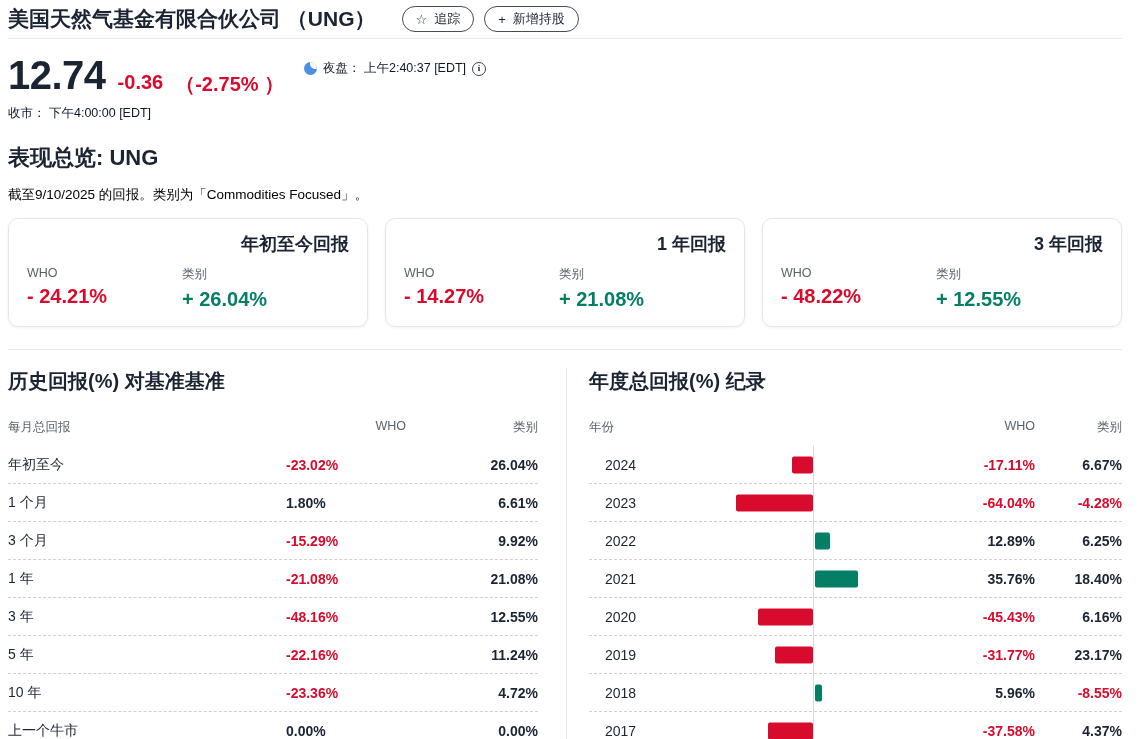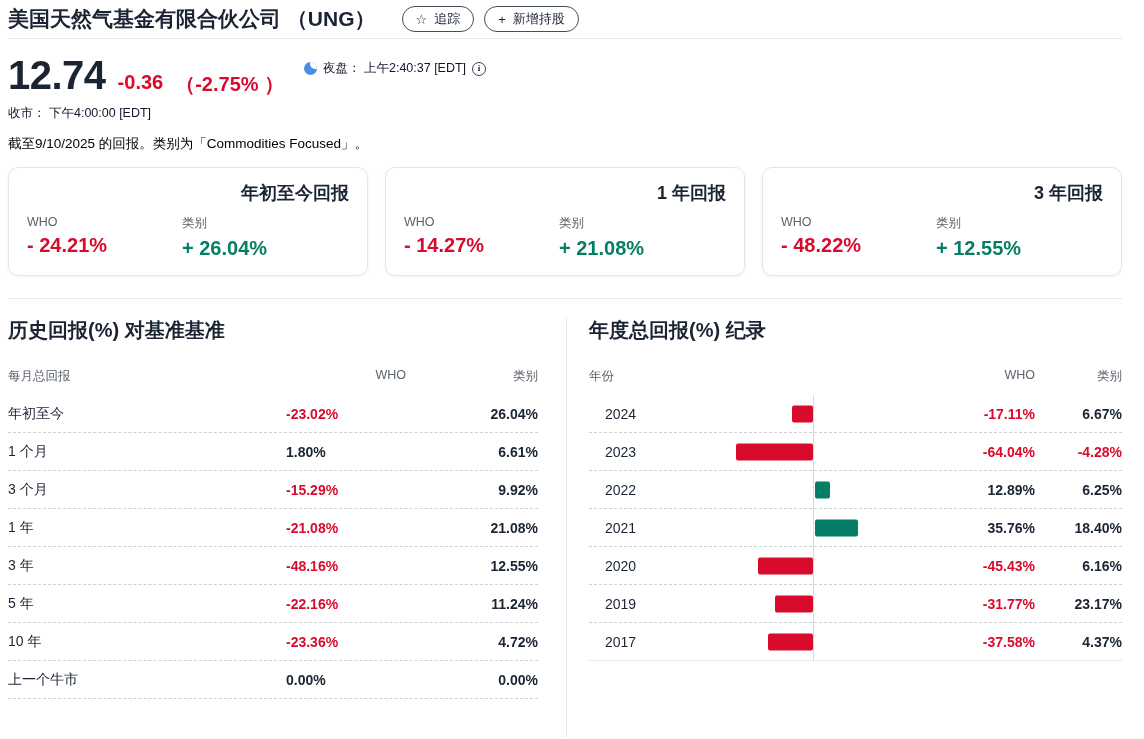--- a/index.html
+++ b/index.html
@@ -102,20 +102,21 @@
     </div>
     <div class="qg">
       <div class="sub">
         <span class="moon"></span>
         <span>夜盘： 上午2:40:37 [EDT]</span>
         <span class="info">i</span>
       </div>
     </div>
   </div>
 
+  <div class="ov-title">表现总览: UNG</div>
   <div class="ov-sub">截至9/10/2025 的回报。类别为「Commodities Focused」。</div>
 
   <div class="cards">
     <div class="card">
       <div class="card-title">年初至今回报</div>
       <div class="card-cols">
         <div class="cc1">
           <div class="card-label">WHO</div>
           <div class="card-value v-red">- 24.21%</div>
         </div>
@@ -283,20 +284,29 @@
   <div class="arow">
     <span class="a-year">2019</span>
     <span class="a-chart">
       <span class="axis"></span>
       <span class="bar neg-bar" style="width: 38.124px; left: 69.876px;"></span>
     </span>
     <span class="a-who neg">-31.77%</span>
     <span class="a-cat">23.17%</span>
   </div>
 
+  <div class="arow">
+    <span class="a-year">2018</span>
+    <span class="a-chart">
+      <span class="axis"></span>
+      <span class="bar pos-bar" style="width: 7.152px; left: 110px;"></span>
+    </span>
+    <span class="a-who">5.96%</span>
+    <span class="a-cat neg">-8.55%</span>
+  </div>
 
   <div class="arow">
     <span class="a-year">2017</span>
     <span class="a-chart">
       <span class="axis"></span>
       <span class="bar neg-bar" style="width: 45.096px; left: 62.904px;"></span>
     </span>
     <span class="a-who neg">-37.58%</span>
     <span class="a-cat">4.37%</span>
   </div>

